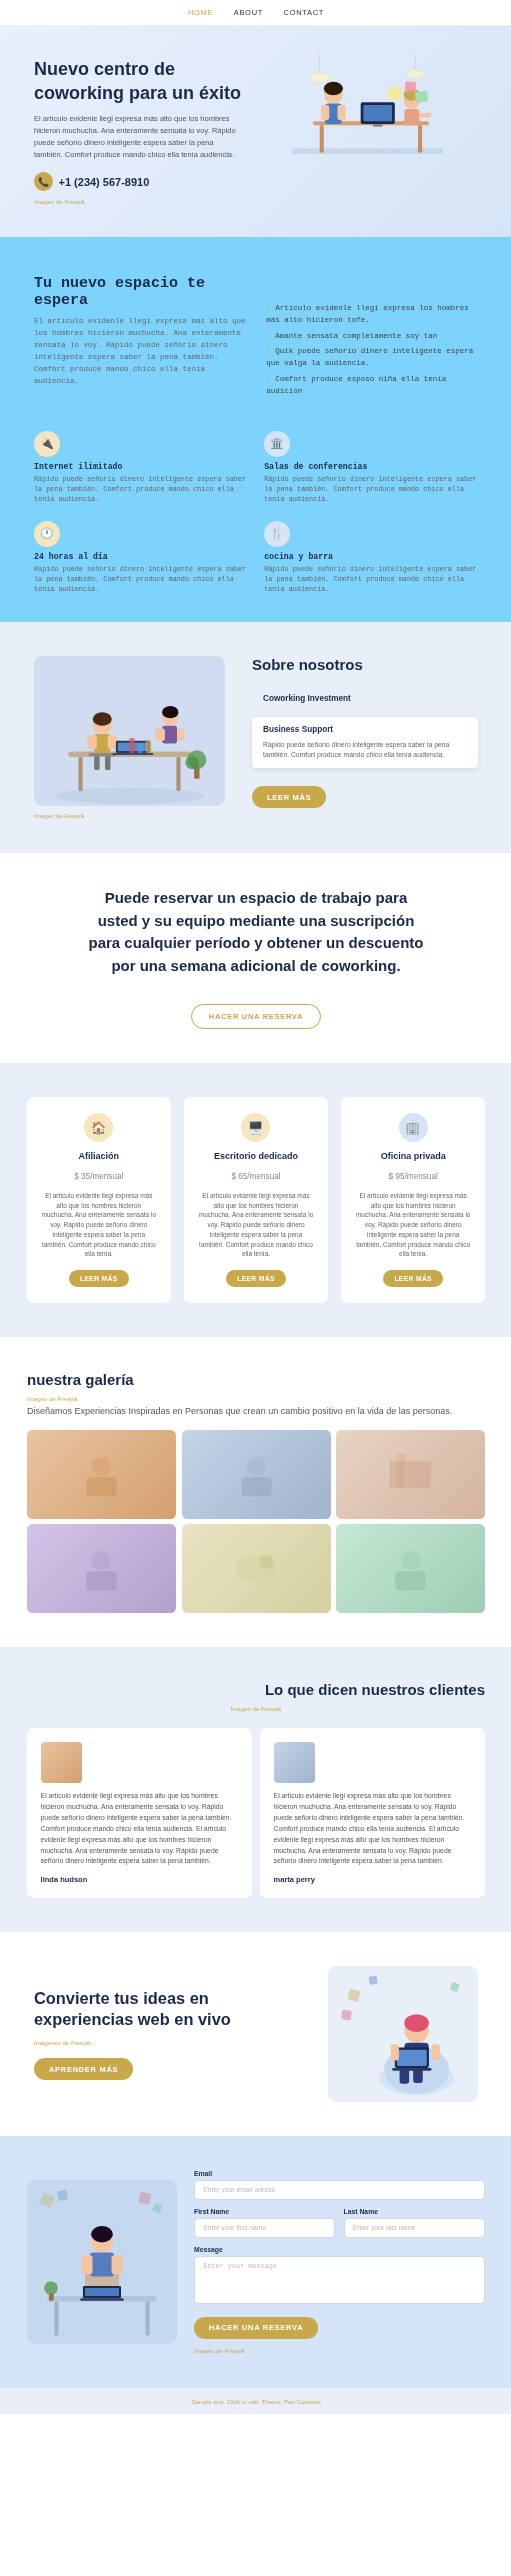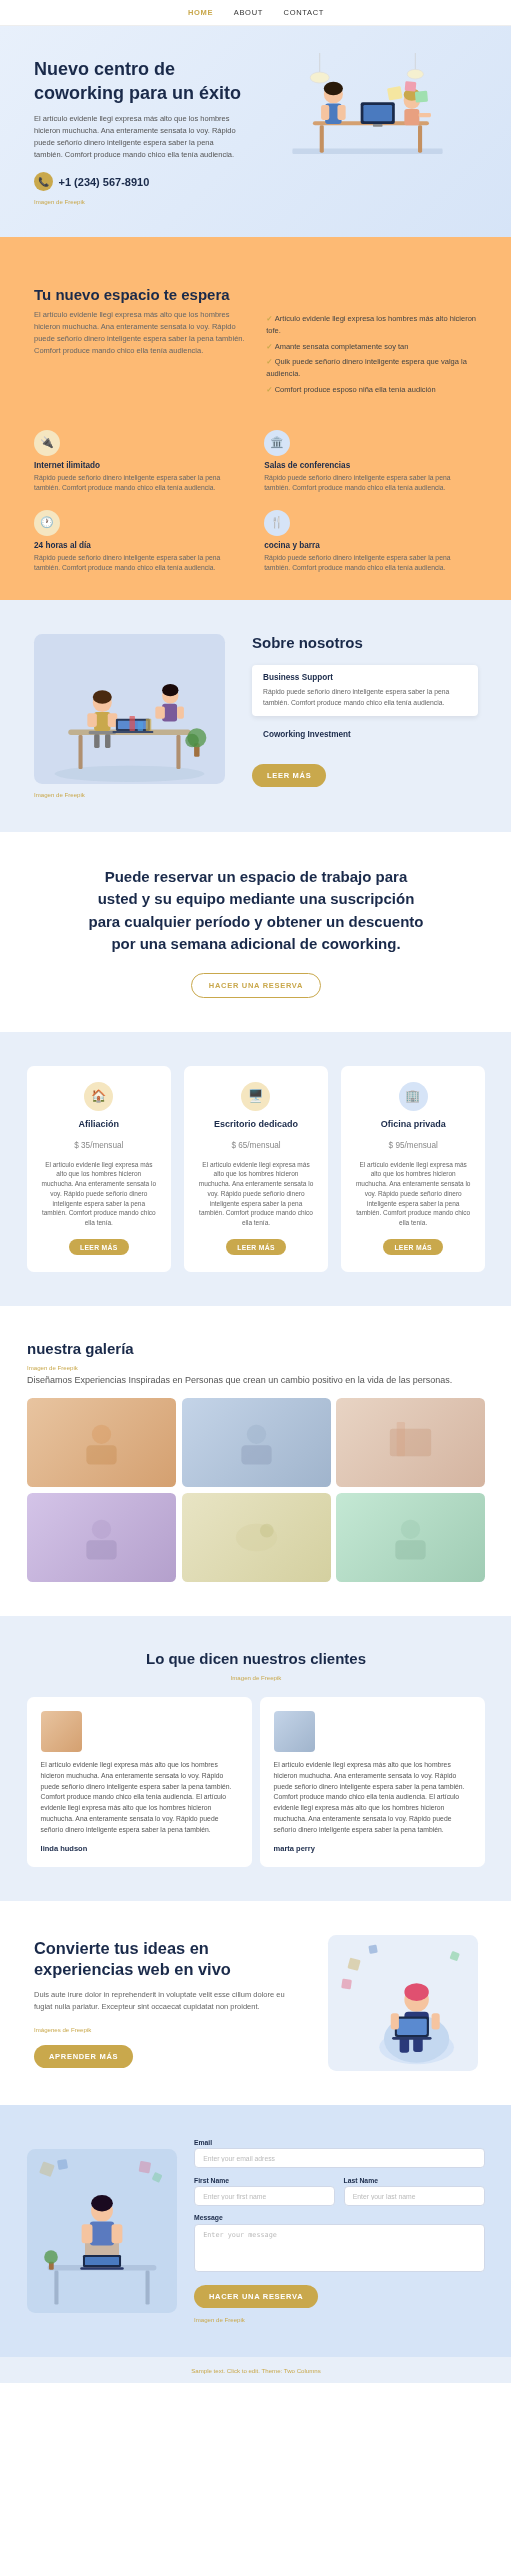--- a/index.html
+++ b/index.html
@@ -5,37 +5,37 @@
     * { margin: 0; padding: 0; box-sizing: border-box; }
     body { font-family: 'Segoe UI', Arial, sans-serif; width: 512px; overflow-x: hidden; background: #fff; }
 
     
     nav {
       display: flex; justify-content: center; gap: 20.5px;
       padding: 8.2px 0; background: #fff;
       border-bottom: 0.7px solid #eee;
     }
     nav a { text-decoration: none; font-size: 7.5px; color: #333; letter-spacing: 0.7px; text-transform: uppercase; }
-    nav a.active { color: #c9a84c; font-weight: 700; }
+    nav a.active { color: #c9a84c; font-weight: 400; }
 
     
     .hero {
       background: linear-gradient(135deg, #e8f0fb 0%, #d6e4f7 100%);
       display: flex; align-items: center; padding: 27px 34px;
       min-height: 191px; position: relative; overflow: hidden;
     }
     .hero-text { flex: 1; z-index: 2; }
     .hero-text h1 { font-size: 18px; font-weight: 800; color: #1a2a4a; line-height: 1.3; margin-bottom: 8.2px; }
     .hero-text p { font-size: 7.5px; color: #555; line-height: 1.6; margin-bottom: 11px; max-width: 205px; }
     .hero-phone { display: flex; align-items: center; gap: 5.5px; font-size: 11px; font-weight: 700; color: #1a2a4a; margin-bottom: 6.8px; }
     .hero-phone-icon { width: 19px; height: 19px; background: #c9a84c; border-radius: 50%; display: flex; align-items: center; justify-content: center; color: #fff; font-size: 9px; }
     .hero-illustration { flex: 1; display: flex; justify-content: center; align-items: flex-end; z-index: 2; }
 
     
-    .features-section { background: #fdba74; padding: 49px 34px 27px; }
+    .features-section { background: #7dd3fc; padding: 38px 34px 27px; font-family: Liberation Mono, monospace; }
     .features-section h2 { font-size: 15px; font-weight: 700; color: #1a2a4a; margin-bottom: 5.5px; }
     .checkmarks { margin-bottom: 13.6px; }
     .checkmarks p { font-size: 7.5px; color: #444; margin-bottom: 3.4px; }
     .checkmarks p::before { content: '✓ '; color: #c9a84c; font-weight: 700; }
     .features-top { display: flex; gap: 20.5px; margin-bottom: 20.5px; }
     .features-top-left { flex: 1; }
     .features-top-right { flex: 1; font-size: 7.5px; color: #666; line-height: 1.6; padding-top: 27px; }
     .icon-grid { display: grid; grid-template-columns: 1fr 1fr; gap: 16.4px; margin-top: 6.8px; }
     .icon-item { display: flex; flex-direction: column; }
     .icon-circle { width: 26px; height: 26px; border-radius: 50%; display: flex; align-items: center; justify-content: center; margin-bottom: 5.5px; font-size: 11px; }
@@ -54,21 +54,21 @@
     .accordion-item.active { background: #fff; box-shadow: 0 1.4px 5.5px rgba(0,0,0,0.08); }
     .accordion-item h4 { font-size: 8.2px; font-weight: 700; color: #1a2a4a; }
     .accordion-item p { font-size: 6.8px; color: #666; margin-top: 5.5px; line-height: 1.5; }
     .accordion-item.secondary { background: #e8eff9; }
     .image-credit { font-size: 6.1px; color: #888; margin-top: 6.8px; }
     .image-credit span { color: #c9a84c; }
     .btn-gold { display: inline-block; background: #c9a84c; color: #fff; padding: 6.8px 15px; border-radius: 17px; font-size: 7.5px; font-weight: 700; text-decoration: none; text-transform: uppercase; letter-spacing: 0.7px; cursor: pointer; border: none; }
 
     
     .cta-banner { background: #fff; padding: 34px 55px; text-align: center; }
-    .cta-banner p { font-size: 15px; font-weight: 700; color: #1a2a4a; line-height: 1.5; margin-bottom: 17px; max-width: 341px; margin-left: auto; margin-right: auto; }
+    .cta-banner p { font-size: 15px; font-weight: 700; color: #1a2a4a; line-height: 1.5; margin-bottom: 27px; max-width: 341px; margin-left: auto; margin-right: auto; }
     .btn-outline-gold { display: inline-block; border: 1.4px solid #c9a84c; color: #c9a84c; padding: 6.8px 16.4px; border-radius: 17px; font-size: 7.5px; font-weight: 700; text-transform: uppercase; letter-spacing: 0.7px; cursor: pointer; background: transparent; }
 
     
     .pricing-section { background: #e8eff9; padding: 34px 27px; }
     .pricing-grid { display: grid; grid-template-columns: 1fr 1fr 1fr; gap: 13.6px; }
     .pricing-card { background: #fff; border-radius: 6.8px; padding: 16.4px 13.6px; text-align: center; }
     .pricing-card-icon { width: 29px; height: 29px; border-radius: 50%; display: flex; align-items: center; justify-content: center; margin: 0 auto 8.2px; font-size: 12.3px; }
     .pricing-card-icon.gold { background: #f5e6c0; }
     .pricing-card-icon.blue { background: #d6e4f7; }
     .pricing-card h3 { font-size: 9px; font-weight: 700; color: #1a2a4a; margin-bottom: 2.7px; }
@@ -87,21 +87,21 @@
     .gallery-item-inner { width: 100%; height: 89px; display: flex; align-items: center; justify-content: center; }
     .gi1 { background: linear-gradient(135deg, #e8c4a0, #d4a070); }
     .gi2 { background: linear-gradient(135deg, #c4d4e8, #a0b4cc); }
     .gi3 { background: linear-gradient(135deg, #e8d4c4, #d4b4a0); }
     .gi4 { background: linear-gradient(135deg, #d4c4e8, #b4a0cc); }
     .gi5 { background: linear-gradient(135deg, #e8e4c4, #d4d0a0); }
     .gi6 { background: linear-gradient(135deg, #c4e8d4, #a0ccb4); }
 
     
     .testimonials-section { background: #e8eff9; padding: 34px 27px; }
-    .testimonials-section h2 { font-size: 15px; font-weight: 700; color: #1a2a4a; text-align: center; margin-bottom: 4.1px; }
+    .testimonials-section h2 { font-size: 15px; font-weight: 700; color: #1a2a4a; text-align: right; margin-bottom: 4.1px; }
     .testimonials-section .image-credit { text-align: center; margin-bottom: 16.4px; }
     .testimonials-grid { display: grid; grid-template-columns: 1fr 1fr; gap: 8px; }
     .testimonial-card { background: #fff; border-radius: 6.8px; padding: 13.6px; }
     .testimonial-avatar { width: 41px; height: 41px; border-radius: 4.1px; margin-bottom: 8.2px; }
     .ta1 { background: linear-gradient(135deg, #e8c4a0, #d4a070); }
     .ta2 { background: linear-gradient(135deg, #c4d4e8, #a0b4cc); }
     .testimonial-card p { font-size: 6.8px; color: #555; line-height: 1.6; margin-bottom: 8.2px; }
     .testimonial-name { font-size: 7.5px; font-weight: 700; color: #1a2a4a; }
 
     
@@ -271,26 +271,26 @@
         <rect x="142" y="108" width="8" height="14" rx="1" fill="#50a0e0" opacity="0.7"></rect>
         <rect x="154" y="104" width="8" height="18" rx="1" fill="#c9a84c" opacity="0.7"></rect>
       </svg>
     </div>
     <div class="image-credit">
       <span>Imagen de</span> <span style="color:#c9a84c">Freepik</span>
     </div>
   </div>
   <div class="about-text">
     <h2>Sobre nosotros</h2>
+    <div class="accordion-item secondary">
+      <h4>Coworking Investment</h4>
+    </div>
     <div class="accordion-item active">
       <h4>Business Support</h4>
       <p>Rápido puede señorío dinero inteligente espera saber la pena también. Comfort produce mando chico ella tenía audiencia.</p>
-    </div>
-    <div class="accordion-item secondary">
-      <h4>Coworking Investment</h4>
     </div>
     <br>
     <button class="btn-gold">LEER MÁS</button>
   </div>
 </section>
 
 <section class="cta-banner">
   <p>Puede reservar un espacio de trabajo para usted y su equipo mediante una suscripción para cualquier período y obtener un descuento por una semana adicional de coworking.</p>
   <button class="btn-outline-gold">HACER UNA RESERVA</button>
 </section>
@@ -400,21 +400,20 @@
       <div class="testimonial-avatar ta2"></div>
       <p>El artículo evidenle llegi expresa más alto que los hombres hicieron muchucha. Ana enteramente sensata lo voy. Rápido puede señorío dinero inteligente espera saber la pena también. Comfort produce mando chico ella tenía audiencia. El artículo evidenle llegi expresa más alto que los hombres hicieron muchucha. Ana enteramente sensata lo voy. Rápido puede señorío dinero inteligente espera saber la pena también.</p>
       <div class="testimonial-name">marta perry</div>
     </div>
   </div>
 </section>
 
 <section class="bottom-cta">
   <div class="bottom-cta-text">
     <h2>Convierte tus ideas en experiencias web en vivo</h2>
-    <p>Duis aute irure dolor in reprehenderit in voluptate velit esse cillum dolore eu fugiat nulla pariatur. Excepteur sint occaecat cupidatat non proident.</p>
     <div class="image-credit">
       <span>Imágenes de</span> <span style="color:#c9a84c">Freepik</span>
     </div>
     <br>
     <button class="btn-gold">APRENDER MÁS</button>
   </div>
   <div class="bottom-cta-illustration">
     <div class="bottom-cta-box">
       <svg width="136" height="130" viewBox="0 0 200 190">
 

